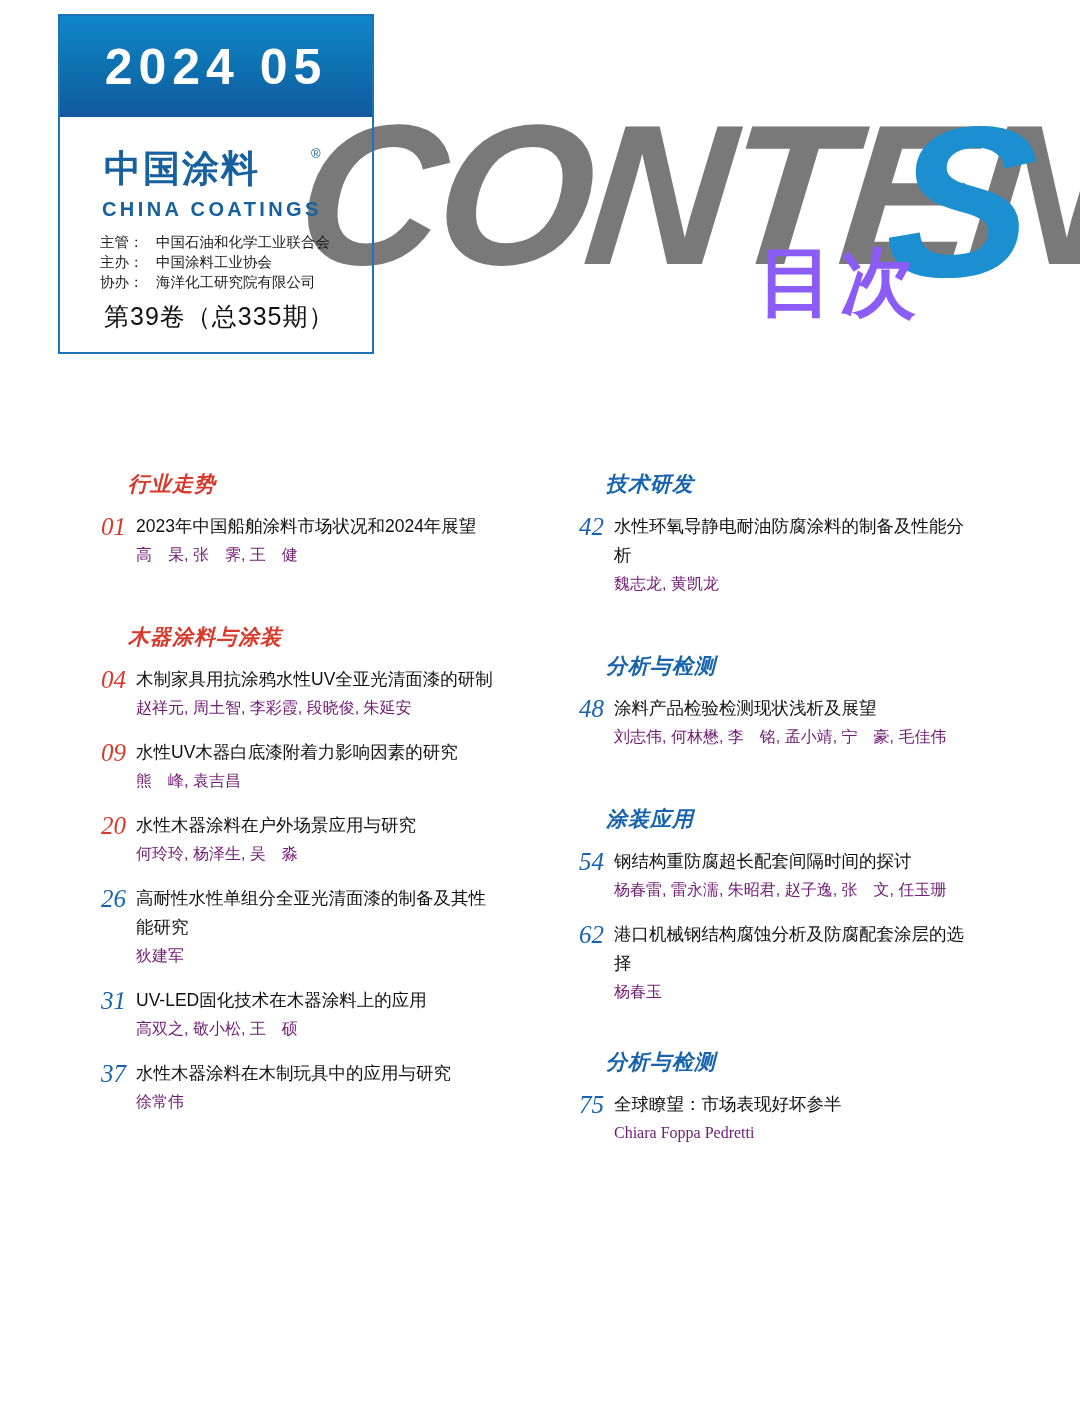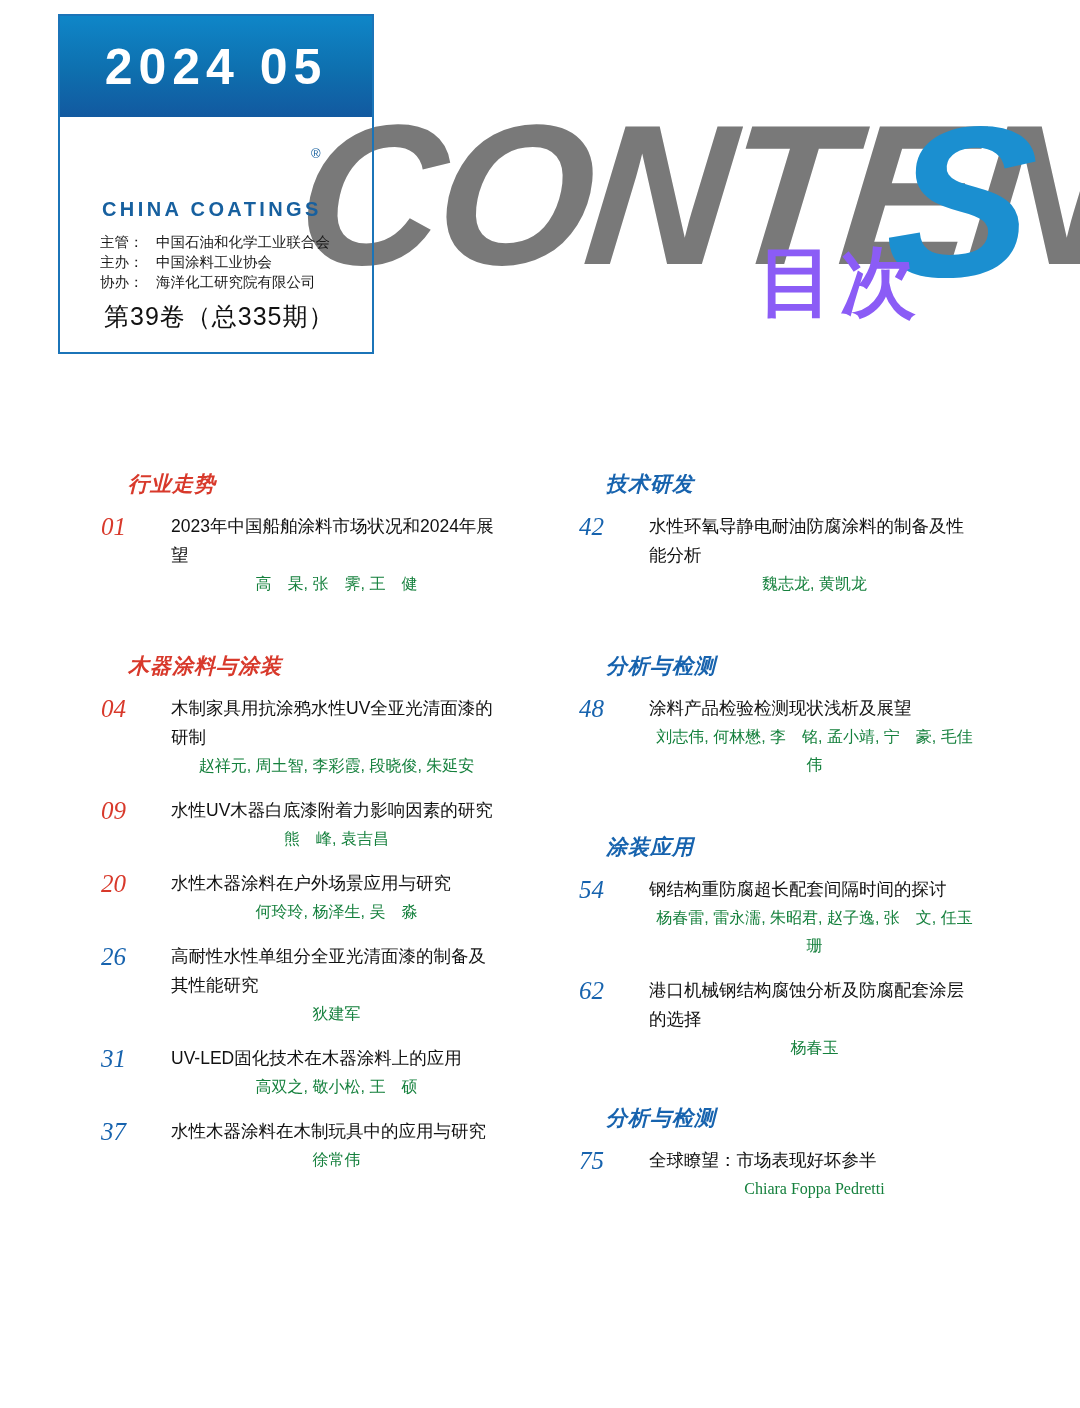--- a/index.html
+++ b/index.html
@@ -166,21 +166,20 @@
     letter-spacing: 1px;
     margin: 0 0 14px 46px;
     font-style: italic;
   }
   .sh-red { color: #d8392b; }
   .sh-blue { color: #1763ae; }
 
   .entry {
     display: flex;
     margin-bottom: 16px;
-    gap: 35px;
   }
   .entry .pg {
     width: 44px;
     min-width: 44px;
     text-align: right;
     padding-right: 10px;
     font-family: "Liberation Serif", serif;
     font-style: italic;
     font-size: 25px;
     line-height: 30px;
@@ -191,22 +190,22 @@
   .entry .title {
     font-family: "Liberation Sans", sans-serif;
     font-size: 17.5px;
     line-height: 29px;
     color: #111111;
   }
   .entry .authors {
     font-family: "Liberation Sans", sans-serif;
     font-size: 16px;
     line-height: 28px;
-    color: #15803d;
-    text-align: center;
+    color: #701a75;
+    text-align: left;
   }
   .entry .authors.latin {
     font-family: "Liberation Serif", serif;
     font-size: 16px;
   }
   .gap-lg { height: 38px; }
   .gap-md { height: 26px; }
 </style>
 </head>
 <body>
@@ -218,20 +217,21 @@
     <div class="brush-s">S</div>
   </div>
   <div class="mulu">目次</div>
 
   <div class="mast-left-border"></div>
 
   <div class="issue-band">
     <span>2024 05</span>
   </div>
 
+  <div class="brand-cn">中国涂料</div>
   <div class="brand-reg">®</div>
   <div class="brand-en">CHINA COATINGS</div>
 
   <div class="org-lines">
     <div>
       <span class="k">主管：</span><span>中国石油和化学工业联合会</span>
     </div>
     <div>
       <span class="k">主办：</span><span>中国涂料工业协会</span>
     </div>

